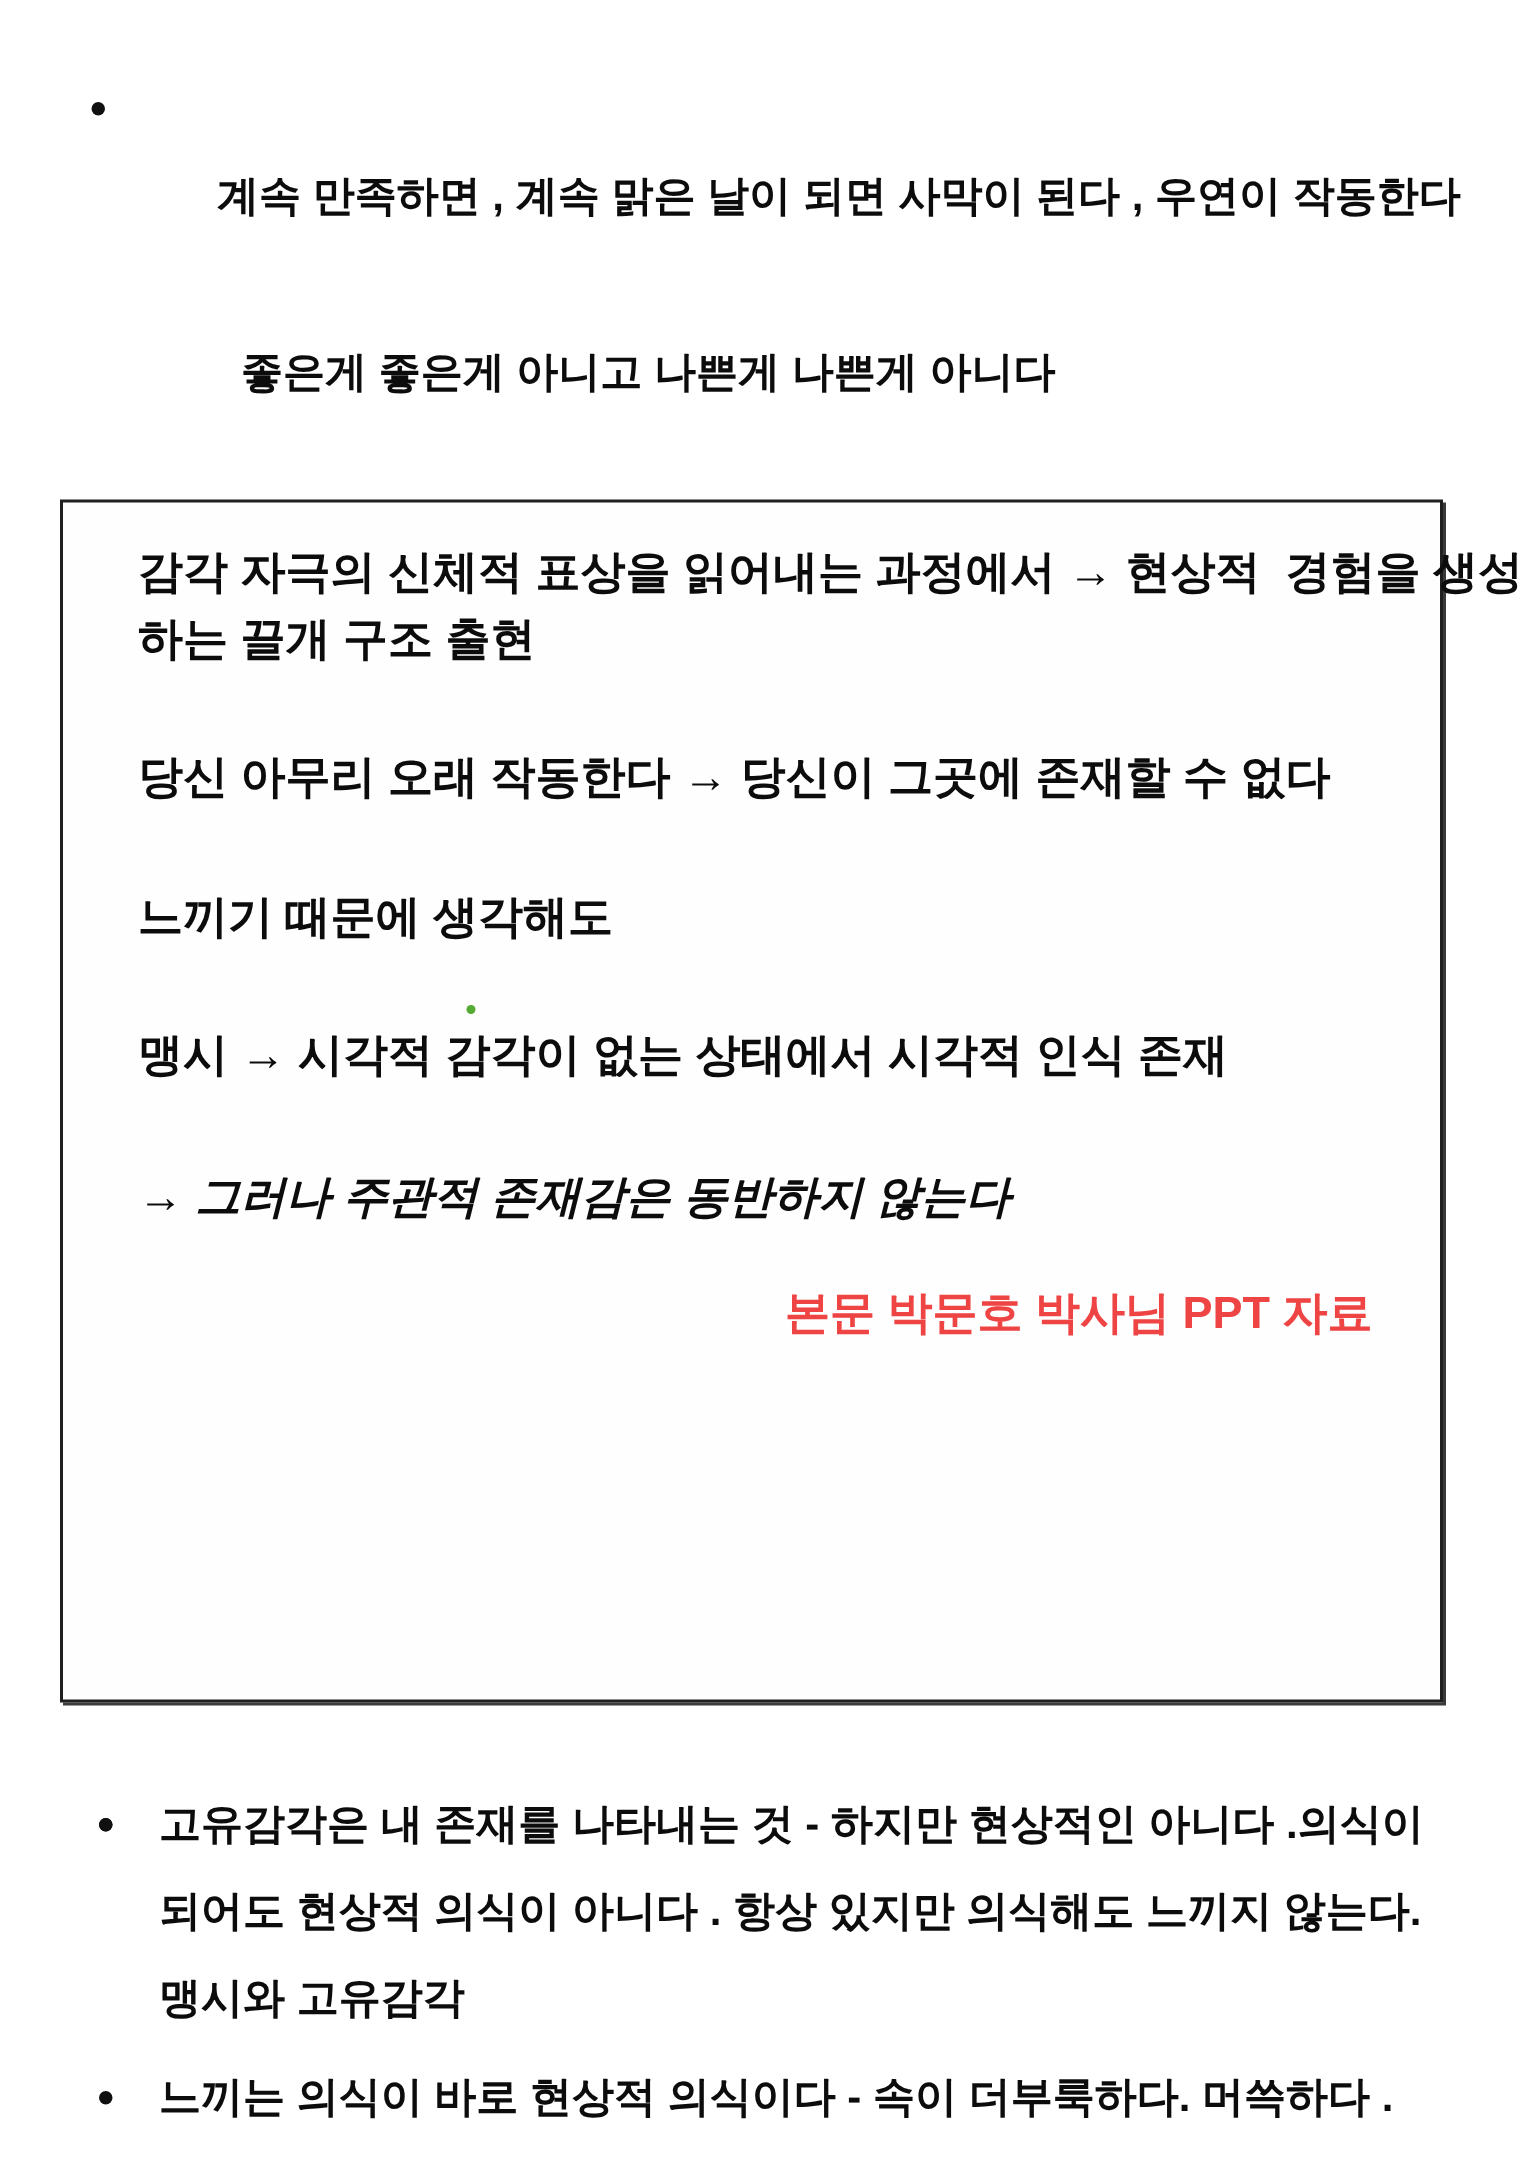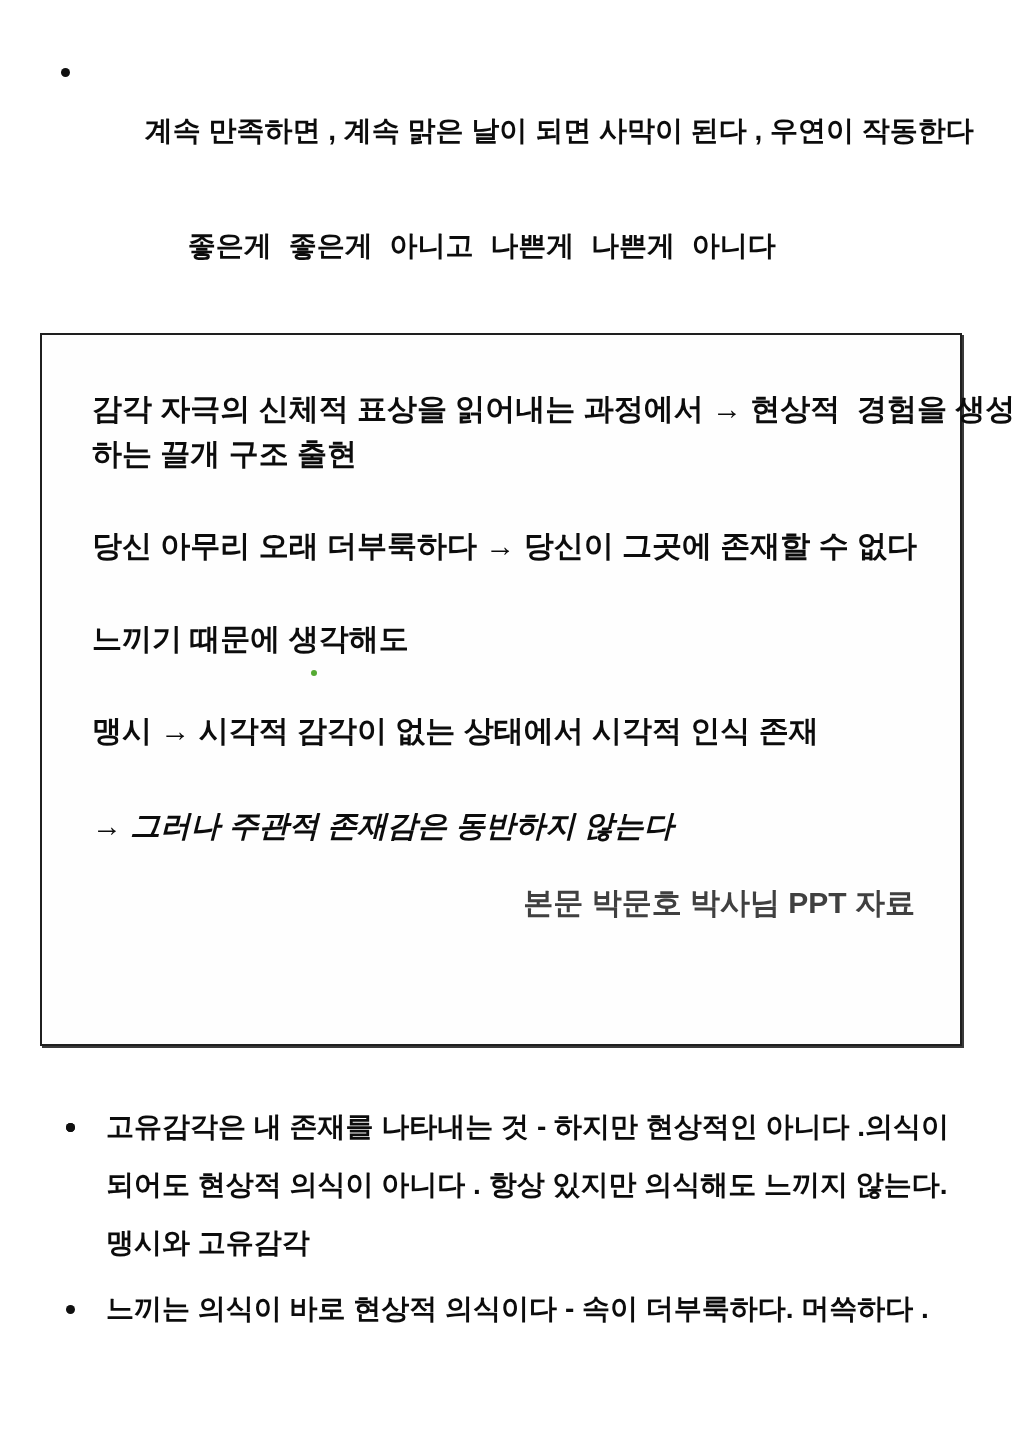--- a/index.html
+++ b/index.html
@@ -16,52 +16,52 @@
   
   .top-list { padding-top: 56px; }
   .t-row {
     position: relative;
     padding-left: 98px;
     font-size: 28px;
     line-height: 30px;
     margin-bottom: 27px;
     white-space: pre;
   }
-  .t-row.no-dot { padding-left: 87px; font-family: Liberation Mono, monospace; }
+  .t-row.no-dot { padding-left: 114px; }
   .dot {
     position: absolute;
     width: 9px; height: 9px;
     border-radius: 50%;
     background: #101010;
   }
   .t-row .dot { left: 61px; top: 12px; }
   
   .quote-box {
     position: relative;
     box-sizing: border-box;
     margin: 40px 0 0 40px;
     width: 922px;
-    height: 713px;
+    height: 802px;
     background: #fefefe;
     border: 2px solid #1f1f1f;
     box-shadow: 2px 2px 0 #3a3a3a;
-    padding: 51px 45px 0 50px;
+    padding: 24px 45px 0 50px;
   }
   .para { font-size: 30px; line-height: 45px; }
   .para .line { white-space: pre; }
   .para.p2 { margin-top: 47px; }
   .para.p3 { margin-top: 48px; }
   .para.p4 { margin-top: 47px; }
   .para.p5 { margin-top: 50px; font-style: italic; }
   .credit {
     margin-top: 32px;
     font-size: 30px;
     line-height: 45px;
     text-align: right;
-    color: #404040;
+    color: #ef4444;
     white-space: pre;
   }
   .green-dot {
     position: absolute;
     left: 269px; top: 335px;
     width: 6px; height: 6px;
     border-radius: 50%;
     background: #55aa33;
   }
   
@@ -85,21 +85,21 @@
       <span>좋은게 좋은게 아니고 나쁜게 나쁜게 아니다</span>
     </div>
   </div>
 
   <div class="quote-box">
     <div class="para p1">
       <div class="line">감각 자극의 신체적 표상을 읽어내는 과정에서 → 현상적  경험을 생성</div>
       <div class="line">하는 끌개 구조 출현</div>
     </div>
     <div class="para p2">
-      <div class="line">당신 아무리 오래 더부룩하다 → 당신이 그곳에 존재할 수 없다</div>
+      <div class="line">당신 아무리 오래 작동한다 → 당신이 그곳에 존재할 수 없다</div>
     </div>
     <div class="para p3">
       <div class="line">느끼기 때문에 생각해도</div>
     </div>
     <div class="para p4">
       <div class="line">맹시 → 시각적 감각이 없는 상태에서 시각적 인식 존재</div>
     </div>
     <div class="para p5">
       <div class="line">→ 그러나 주관적 존재감은 동반하지 않는다</div>
     </div>

